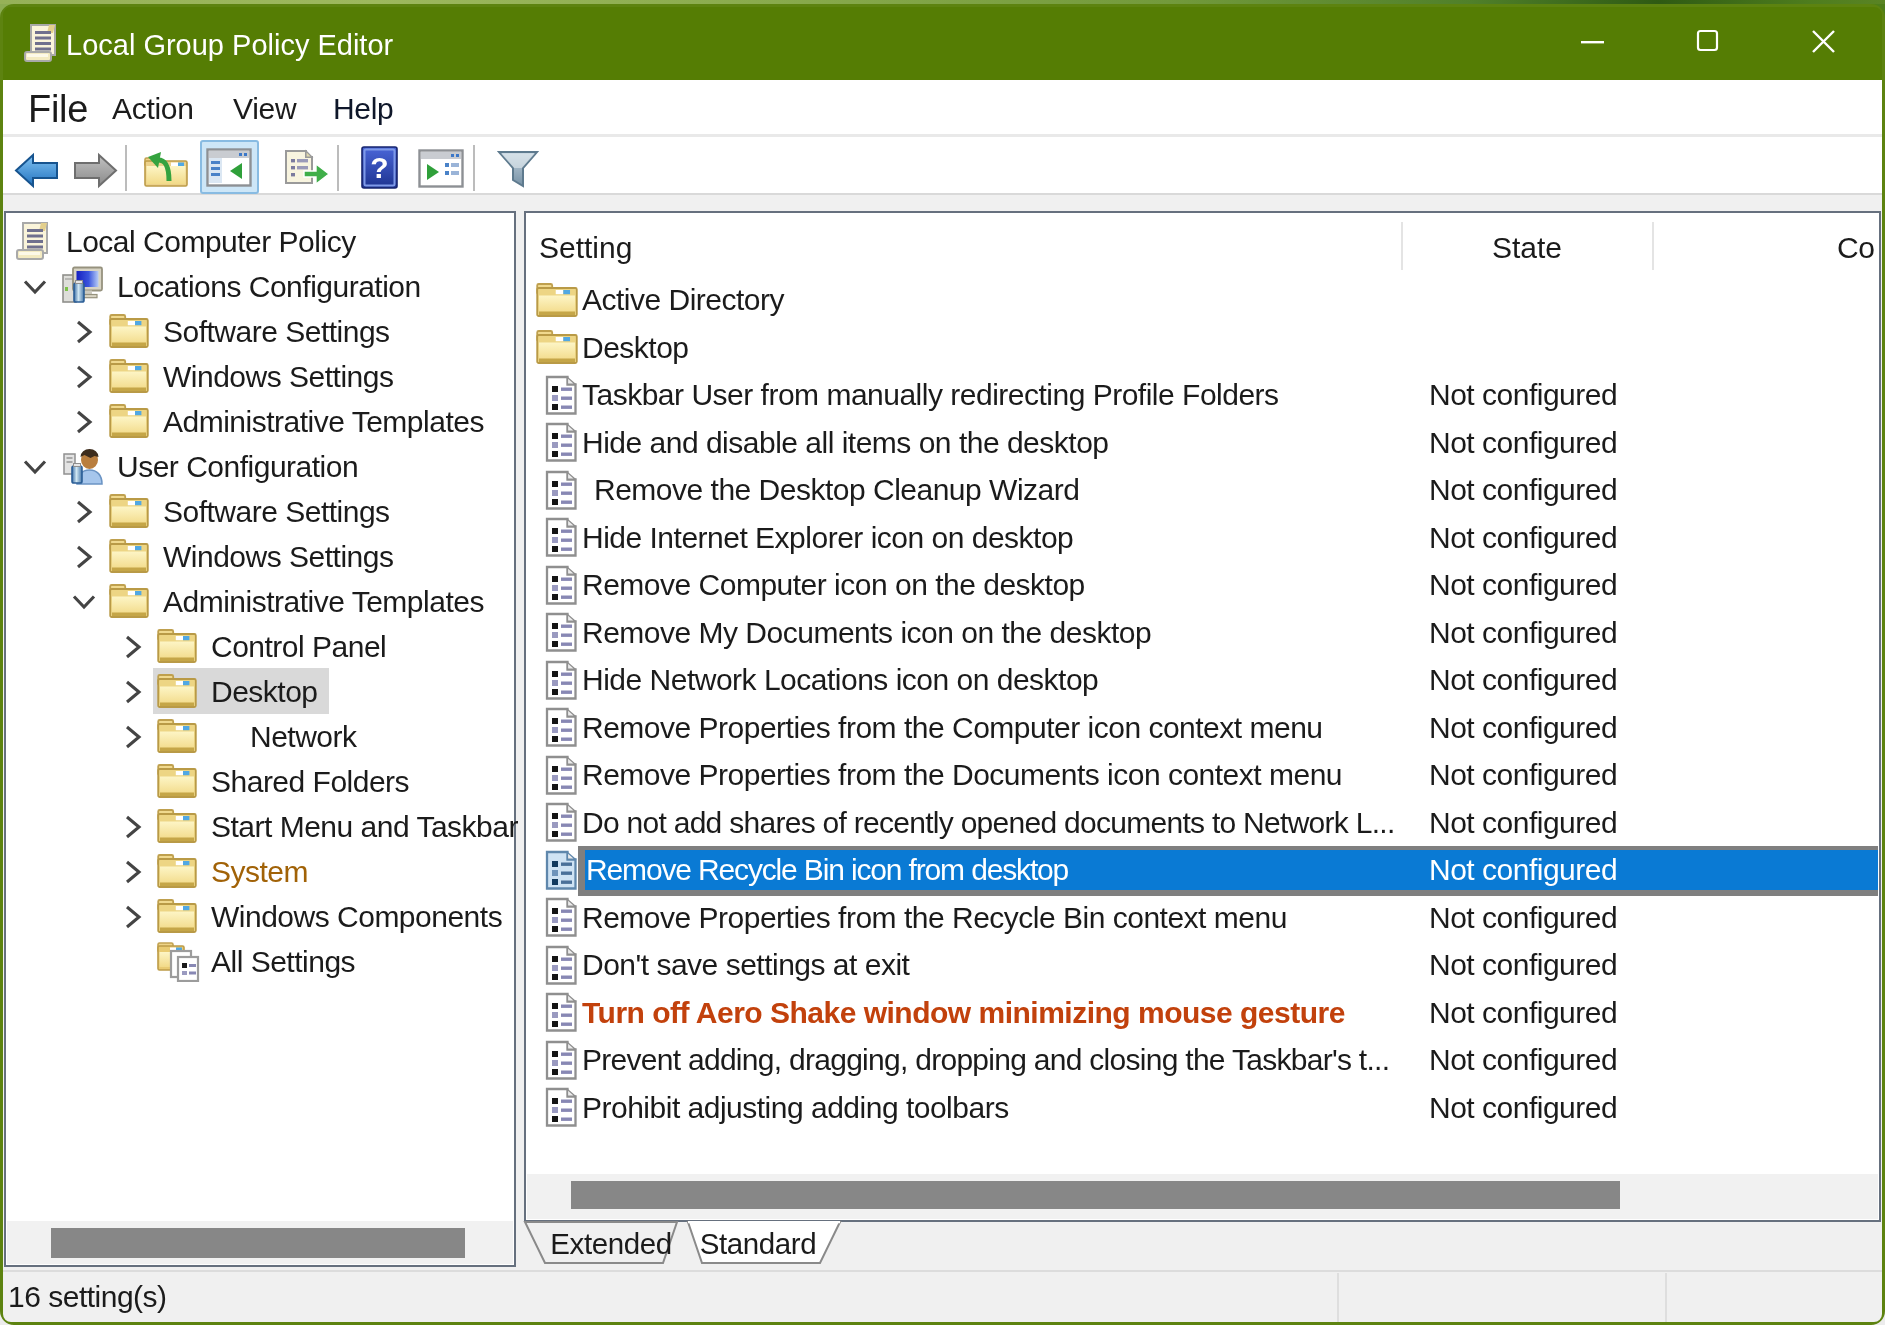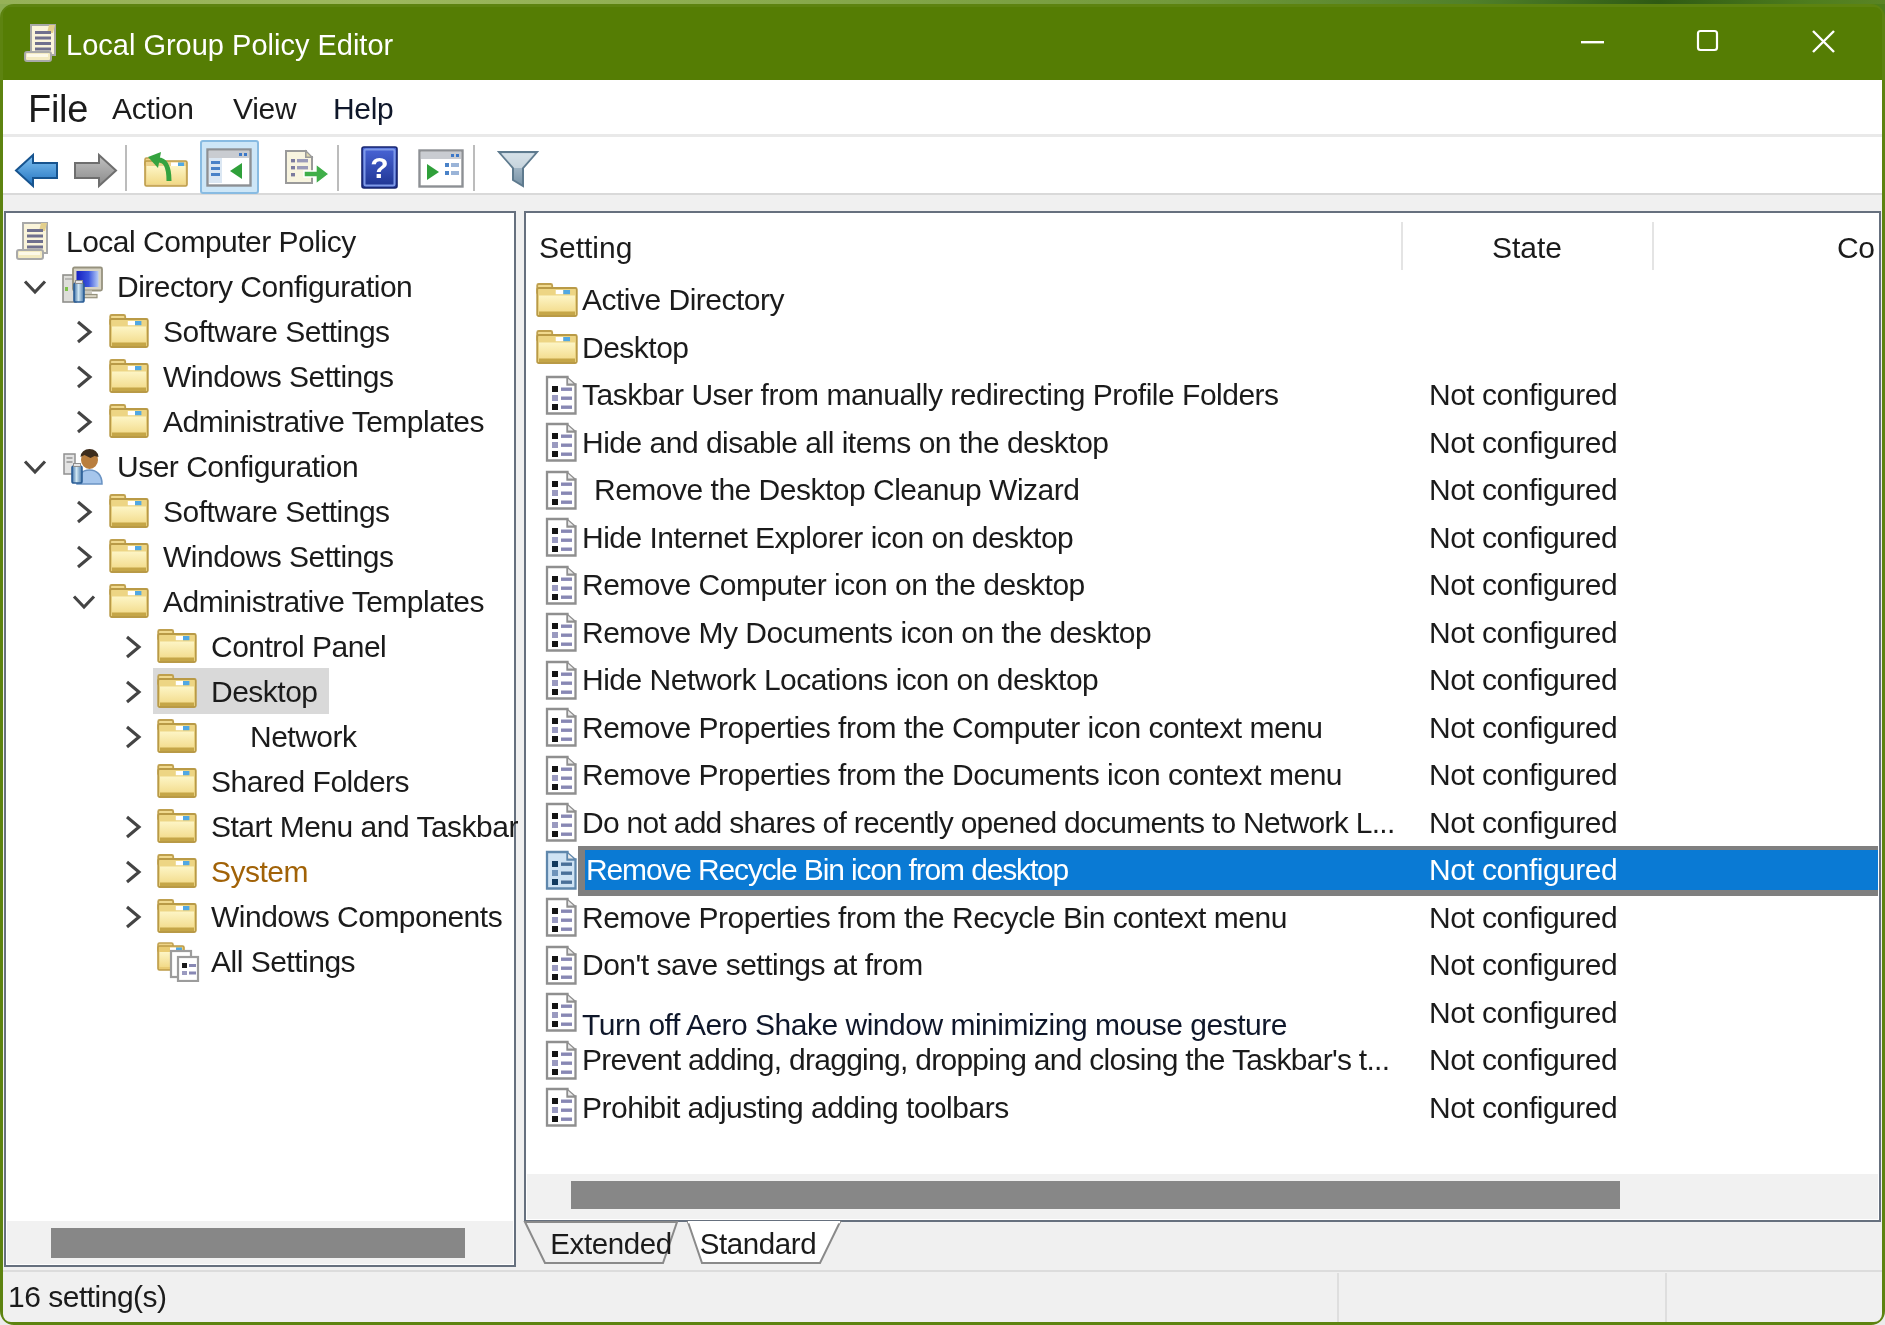--- a/index.html
+++ b/index.html
@@ -154,21 +154,21 @@
 <rect x="2" y="9" width="13" height="27" fill="#dededa" stroke="#8f8f8b" stroke-width="1.6"></rect>
 <rect x="4" y="12" width="9" height="2" fill="#b8b8b4"></rect>
 <rect x="4" y="21" width="3" height="4" fill="#7dc24a"></rect>
 <rect x="12" y="1.5" width="29" height="23" rx="1.5" fill="#d8d4c4" stroke="#96927e" stroke-width="1.8"></rect>
 <rect x="15.5" y="5" width="22" height="16" fill="url(#gscr)"></rect>
 <rect x="23" y="24.5" width="8" height="4" fill="#cccac0"></rect>
 <rect x="18" y="28.5" width="18" height="3.2" fill="#d8d4c4" stroke="#96927e" stroke-width="1.2"></rect>
 <rect x="13" y="17" width="10" height="19" rx="1.8" fill="url(#gstick)" stroke="#2b5e96" stroke-width="1.6"></rect>
 <rect x="14.5" y="14.5" width="7" height="3" fill="#e6e6e6" stroke="#8f8f8f" stroke-width="1"></rect>
 </svg></div>
-<div style="position:absolute;left:117px;top:286.5px;transform:translateY(-50%);font-size:30px;color:#1b1b1b;letter-spacing:-0.5px;font-weight:400;white-space:nowrap;">Directory Configuration</div>
+<div style="position:absolute;left:117px;top:286.5px;transform:translateY(-50%);font-size:30px;color:#1b1b1b;letter-spacing:-0.5px;font-weight:400;white-space:nowrap;">Locations Configuration</div>
 <svg width="22" height="26" viewBox="0 0 22 26" style="position:absolute;left:73px;top:318.5px">
     <path d="M5,3 L17,13 L5,23" fill="none" stroke="#444444" stroke-width="3.1"></path>
   </svg>
 <div class="ic" style="left:109px;top:313px"><svg width="40" height="36" viewBox="0 0 40 36" style="">
 <rect x="1.2" y="2" width="15" height="10" rx="1.5" fill="#f0d98e" stroke="#bfa04e" stroke-width="1.8"></rect>
 <rect x="1.2" y="6" width="37.6" height="28" rx="1.5" fill="#edd584" stroke="#b99a46" stroke-width="1.8"></rect>
 <rect x="18.799999999999997" y="8" width="7.199999999999999" height="4.2" fill="#ffffff"></rect>
 <rect x="26.0" y="8" width="6.4" height="4.2" fill="#51a8e3"></rect>
 <rect x="3" y="13.5" width="34" height="18.5" fill="url(#gfold)"></rect>
 <rect x="3" y="29.5" width="34" height="3.5" fill="#c5a648"></rect>
@@ -517,33 +517,33 @@
 <div class="ic" style="left:545px;top:945px"><svg width="33" height="41" viewBox="0 0 33 41" style="">
 <path d="M2,2 h20.5 v7.5 h8 v29 h-28.5 z" fill="#ffffff" stroke="#8f8f8f" stroke-width="2.3"></path>
 <path d="M22.5,2.5 l7.5,6.5 h-7.5 z" fill="#ececec" stroke="#8f8f8f" stroke-width="1.2"></path>
 <rect x="7" y="11" width="6" height="6" fill="#141414"></rect>
 <rect x="7" y="20" width="6" height="6" fill="#9a9ac0"></rect>
 <rect x="7" y="29" width="6" height="6" fill="#141414"></rect>
 <rect x="16" y="12.5" width="11" height="3.4" fill="#8888b4"></rect>
 <rect x="16" y="21.5" width="11" height="3.4" fill="#8888b4"></rect>
 <rect x="16" y="30.5" width="11" height="3.4" fill="#8888b4"></rect>
 </svg></div>
-<div style="position:absolute;left:582px;top:965.25px;transform:translateY(-50%);font-size:30px;color:#1b1b1b;letter-spacing:-0.5px;font-weight:400;white-space:nowrap;">Don't save settings at from</div>
+<div style="position:absolute;left:582px;top:965.25px;transform:translateY(-50%);font-size:30px;color:#1b1b1b;letter-spacing:-0.5px;font-weight:400;white-space:nowrap;">Don't save settings at exit</div>
 <div style="position:absolute;left:1429px;top:965.25px;transform:translateY(-50%);font-size:30px;color:#1b1b1b;letter-spacing:-0.5px;font-weight:400;white-space:nowrap;">Not configured</div>
 <div class="ic" style="left:545px;top:992px"><svg width="33" height="41" viewBox="0 0 33 41" style="">
 <path d="M2,2 h20.5 v7.5 h8 v29 h-28.5 z" fill="#ffffff" stroke="#8f8f8f" stroke-width="2.3"></path>
 <path d="M22.5,2.5 l7.5,6.5 h-7.5 z" fill="#ececec" stroke="#8f8f8f" stroke-width="1.2"></path>
 <rect x="7" y="11" width="6" height="6" fill="#141414"></rect>
 <rect x="7" y="20" width="6" height="6" fill="#9a9ac0"></rect>
 <rect x="7" y="29" width="6" height="6" fill="#141414"></rect>
 <rect x="16" y="12.5" width="11" height="3.4" fill="#8888b4"></rect>
 <rect x="16" y="21.5" width="11" height="3.4" fill="#8888b4"></rect>
 <rect x="16" y="30.5" width="11" height="3.4" fill="#8888b4"></rect>
 </svg></div>
-<div style="position:absolute;left:582px;top:1012.75px;transform:translateY(-50%);font-size:30px;color:#0f172a;letter-spacing:-0.5px;font-weight:400;white-space:nowrap;margin-top:12px;">Turn off Aero Shake window minimizing mouse gesture</div>
+<div style="position:absolute;left:582px;top:1012.75px;transform:translateY(-50%);font-size:30px;color:#c2410c;letter-spacing:-0.5px;font-weight:700;white-space:nowrap;">Turn off Aero Shake window minimizing mouse gesture</div>
 <div style="position:absolute;left:1429px;top:1012.75px;transform:translateY(-50%);font-size:30px;color:#1b1b1b;letter-spacing:-0.5px;font-weight:400;white-space:nowrap;">Not configured</div>
 <div class="ic" style="left:545px;top:1040px"><svg width="33" height="41" viewBox="0 0 33 41" style="">
 <path d="M2,2 h20.5 v7.5 h8 v29 h-28.5 z" fill="#ffffff" stroke="#8f8f8f" stroke-width="2.3"></path>
 <path d="M22.5,2.5 l7.5,6.5 h-7.5 z" fill="#ececec" stroke="#8f8f8f" stroke-width="1.2"></path>
 <rect x="7" y="11" width="6" height="6" fill="#141414"></rect>
 <rect x="7" y="20" width="6" height="6" fill="#9a9ac0"></rect>
 <rect x="7" y="29" width="6" height="6" fill="#141414"></rect>
 <rect x="16" y="12.5" width="11" height="3.4" fill="#8888b4"></rect>
 <rect x="16" y="21.5" width="11" height="3.4" fill="#8888b4"></rect>
 <rect x="16" y="30.5" width="11" height="3.4" fill="#8888b4"></rect>

